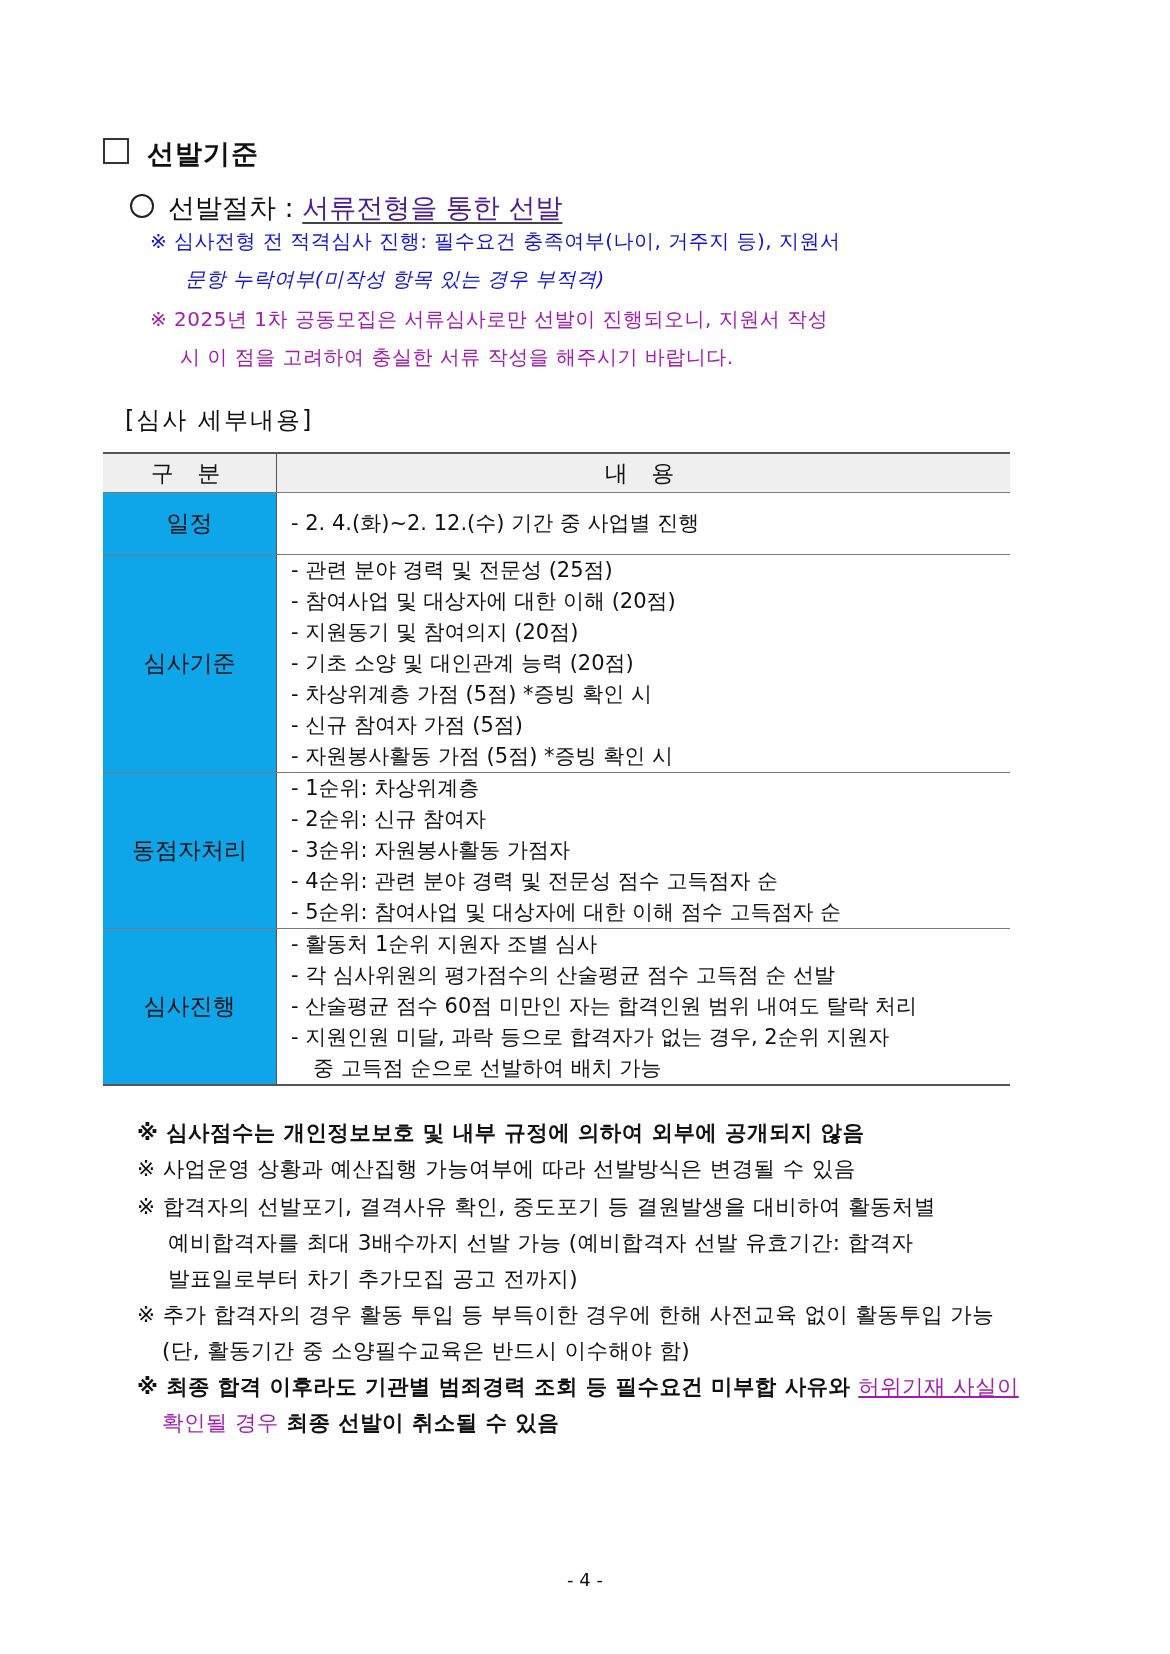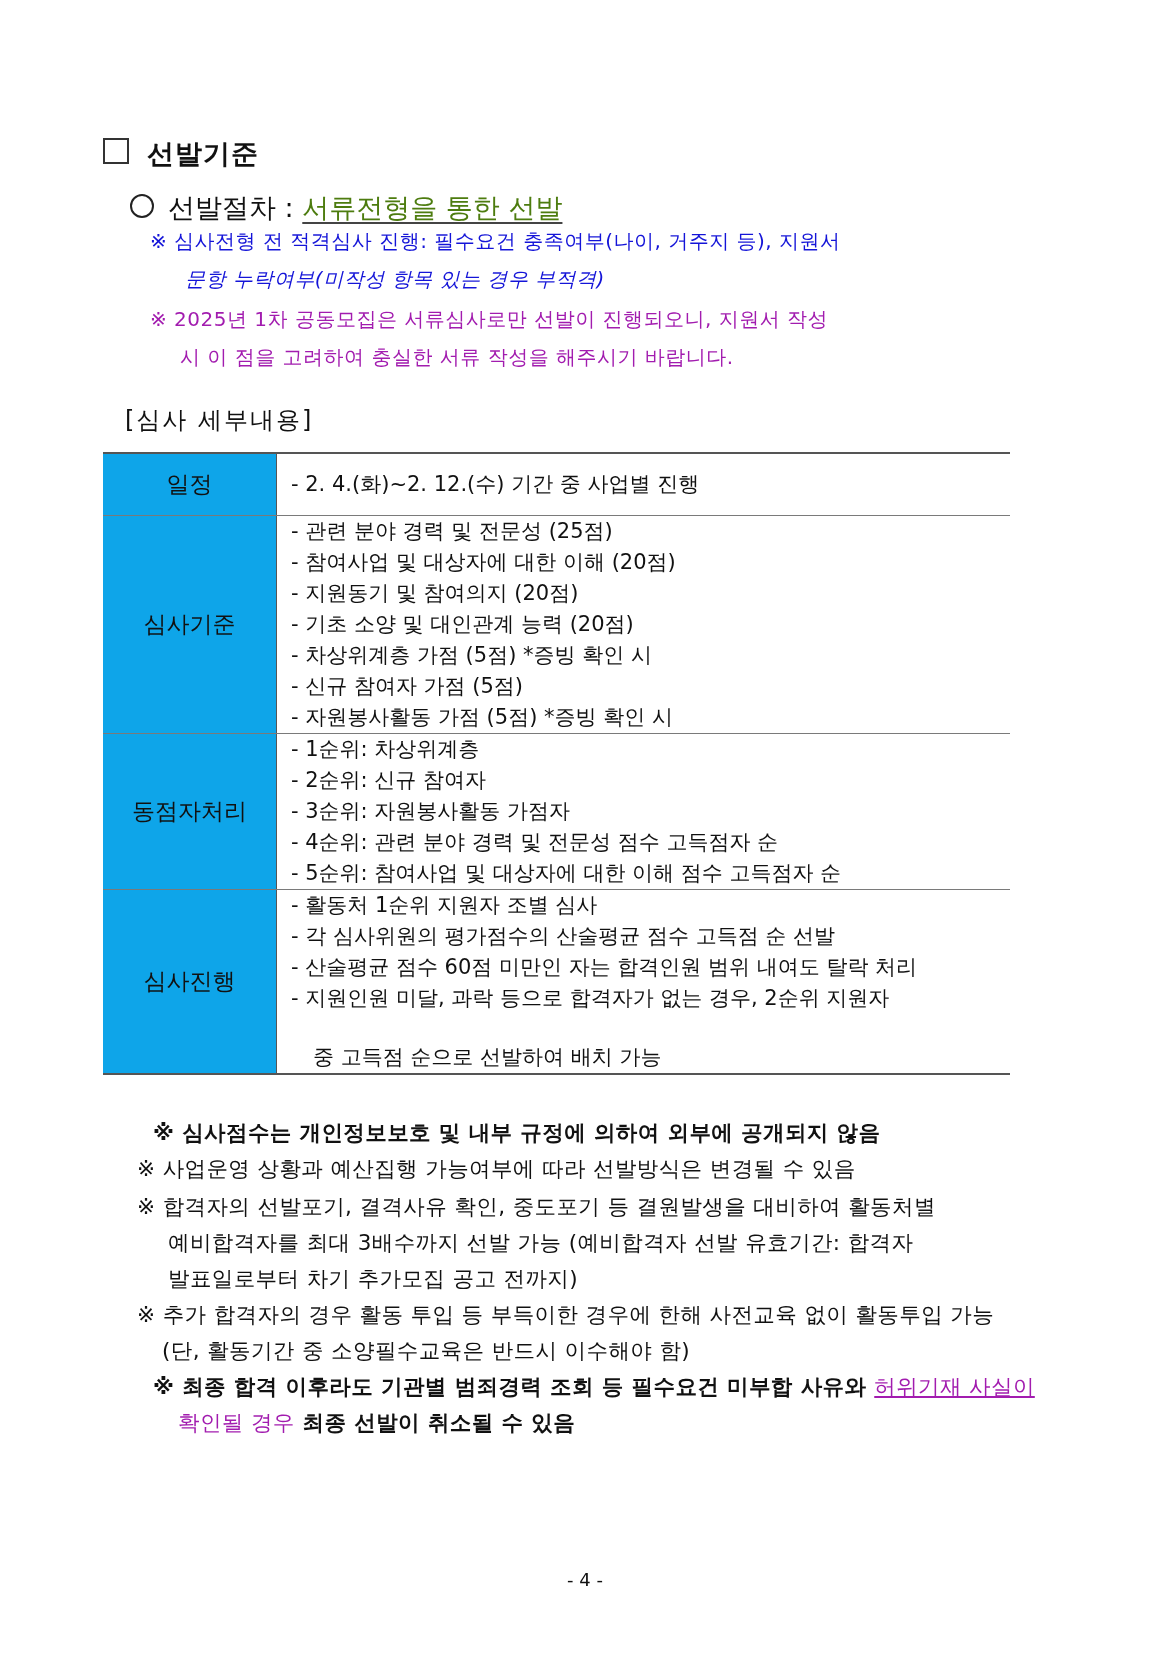--- a/index.html
+++ b/index.html
@@ -2,54 +2,58 @@
 <html><head>
 <meta charset="utf-8">
 <style>
   html, body { margin:0; padding:0; background:#ffffff; }
   body { width:1170px; height:1654px; position:relative; font-family:"DejaVu Sans", sans-serif; color:#111; overflow:hidden; }
   .abs { position:absolute; white-space:nowrap; }
   .h1 { left:103px; top:136px; font-size:27px; font-weight:bold; letter-spacing:1px; }
   .h1 .box { display:inline-block; width:22px; height:22px; border:2px solid #333; margin-right:18px; vertical-align:-1px; }
   .h2 { left:130px; top:190px; font-size:27px; }
   .h2 .circle { display:inline-block; width:20px; height:20px; border:2px solid #222; border-radius:50%; margin-right:14px; vertical-align:-1px; }
-  .h2 .red { color:#4d7c0f; text-decoration:underline; text-decoration-color:#444; text-underline-offset:5px; }
+  .h2 .red { color:#4c1d95; text-decoration:underline; text-decoration-color:#444; text-underline-offset:5px; }
   .note { font-size:20px; letter-spacing:0.5px; }
   .blue { color:#1414d8; }
   .red { color:#a21caf; }
   .sub { left:125px; top:404px; font-size:24px; letter-spacing:2px; }
   table.grid { position:absolute; left:103px; top:452px; width:907px; border-collapse:collapse; font-size:21px; }
   table.grid td { border-top:1px solid #7a7a7a; border-bottom:1px solid #7a7a7a; padding:0; vertical-align:middle; }
   table.grid tr:first-child td { border-top:2px solid #555; }
   table.grid tr:last-child td { border-bottom:2px solid #555; }
   td.lab { width:173px; background:#0ea5e9; text-align:center; border-right:1px solid #555; font-size:23px; }
   td.con { padding-left:14px !important; line-height:31px; }
   td.hd { background:#efefef; text-align:center; font-size:23px; letter-spacing:8px; height:38px; }
   .ln { display:block; }
-  .indent { padding-left:22px;margin-top:28px; }
+  .indent { padding-left:22px; }
   .bnote { left:137px; font-size:21.5px; letter-spacing:0.4px; }
-  .bold { font-weight:bold;margin-left:16px; }
+  .bold { font-weight:bold; }
   .pgnum { left:0; width:1170px; text-align:center; top:1569px; font-size:18px; }
 </style>
 </head>
 <body>
 
 <div class="abs h1"><span class="box"></span><span>선발기준</span></div>
 
 <div class="abs h2"><span class="circle"></span><span>선발절차 :</span> <span class="red">서류전형을 통한 선발</span></div>
 
 <div class="abs note blue" style="left:150px; top:228px;">※ 심사전형 전 적격심사 진행: 필수요건 충족여부(나이, 거주지 등), 지원서</div>
 <div class="abs note blue" style="left:185px; top:266px;font-style:italic;">문항 누락여부(미작성 항목 있는 경우 부적격)</div>
 <div class="abs note red" style="left:150px; top:306px;">※ 2025년 1차 공동모집은 서류심사로만 선발이 진행되오니, 지원서 작성</div>
 <div class="abs note red" style="left:180px; top:344px;">시 이 점을 고려하여 충실한 서류 작성을 해주시기 바랍니다.</div>
 
 <div class="abs sub">[심사 세부내용]</div>
 
 <table class="grid">
   <tbody>
+      <tr>
+    <td class="lab hd">구 분</td>
+    <td class="hd" style="border-left:1px solid #555;">내 용</td>
+  </tr>
   <tr style="height:62px;">
     <td class="lab">일정</td>
     <td class="con">
           <span class="ln">- 2. 4.(화)~2. 12.(수) 기간 중 사업별 진행</span>
         </td>
   </tr>
   <tr style="height:212px;">
     <td class="lab">심사기준</td>
     <td class="con">
       <span class="ln">- 관련 분야 경력 및 전문성 (25점)</span>

